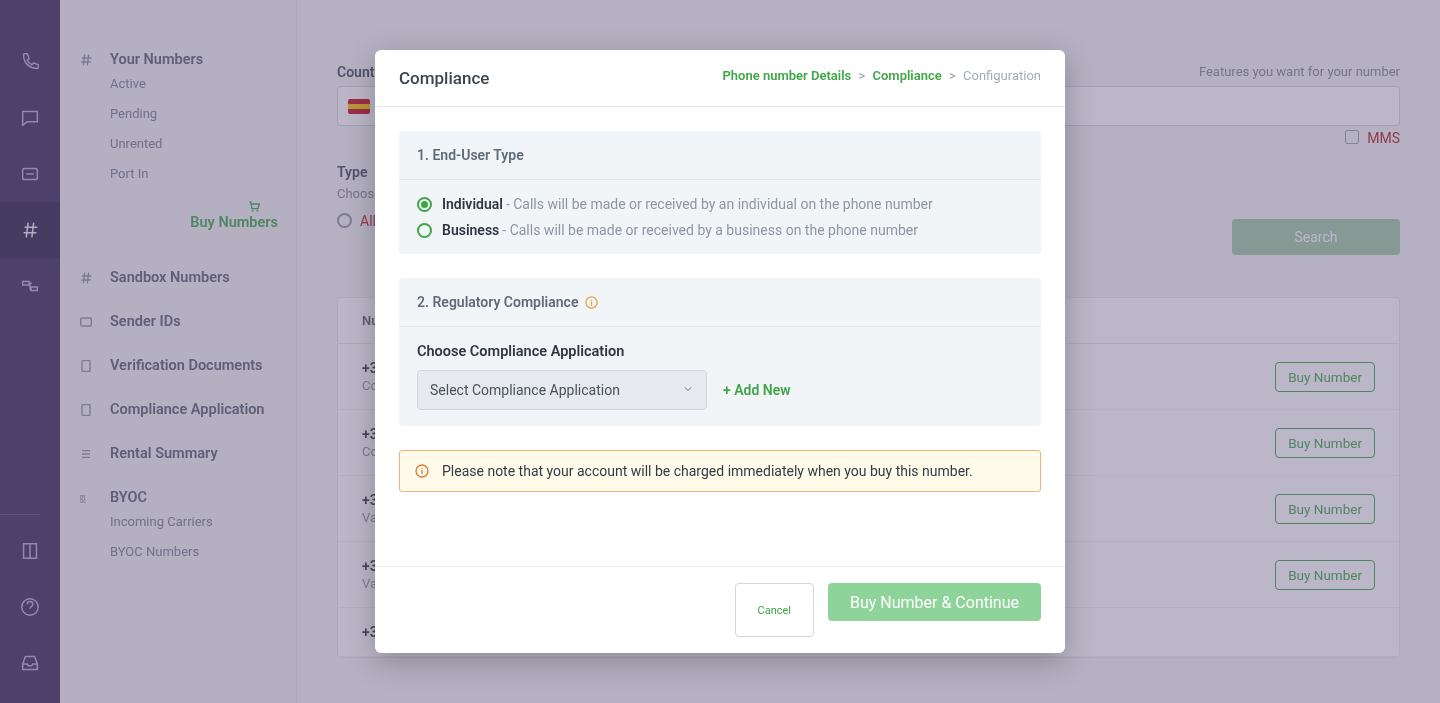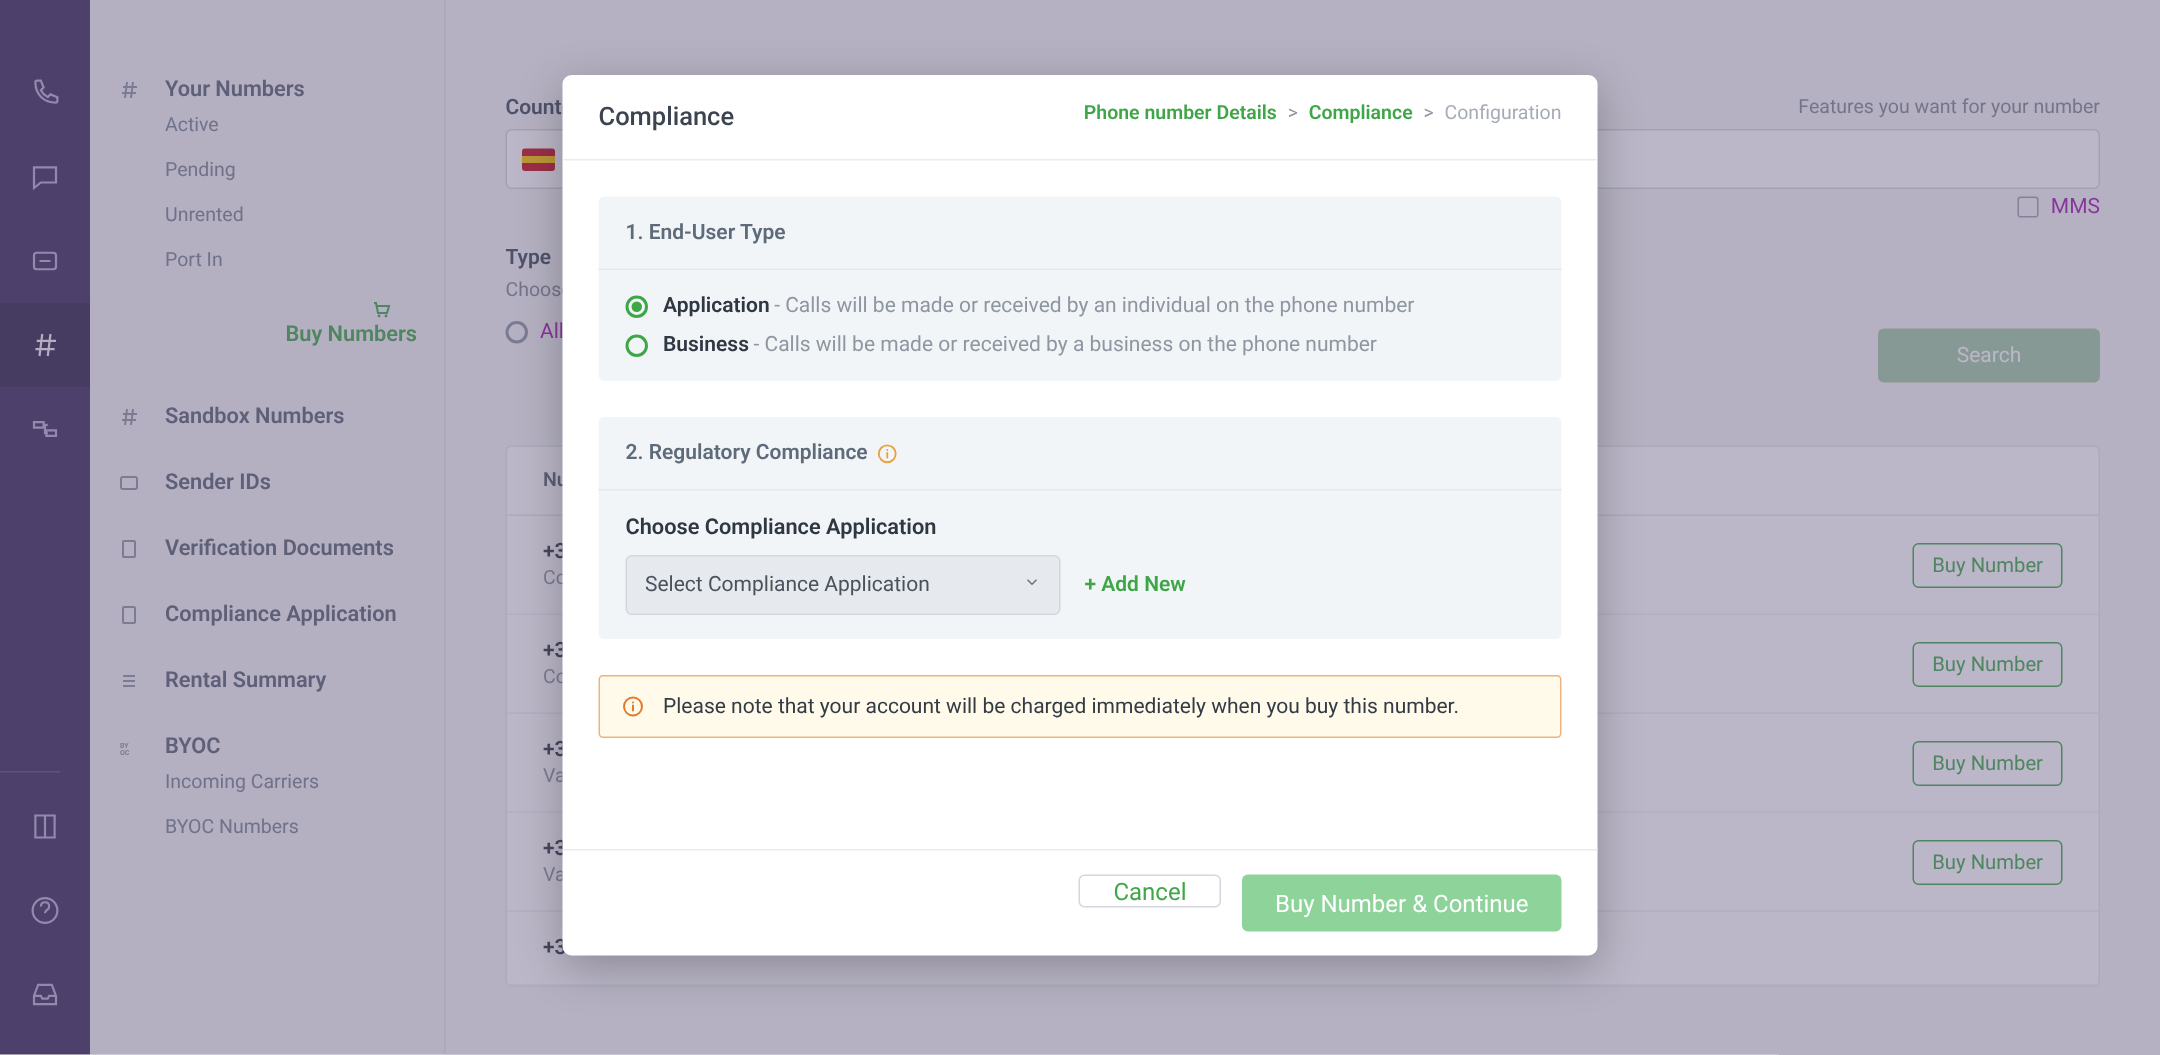--- a/index.html
+++ b/index.html
@@ -54,23 +54,23 @@
     .country-sel {
       width: 300px; height: 40px; border:1px solid #d3d7dd; border-radius:4px;
       display:flex; align-items:center; padding:0 10px; font-size:14px; color:#545b66; background:#fff;
     }
     .country-sel .flag { width:22px; height:15px; background:linear-gradient(#c60b1e 33%, #ffc400 33% 66%, #c60b1e 66%); margin-right:8px; border-radius:2px; }
     .search-box { flex:1; margin-left: 20px; }
     .search-input { width: 100%; height: 40px; border:1px solid #d3d7dd; border-radius:4px; padding:0 12px; font-size:14px; background:#fff; }
     .search-input::placeholder{ color:#a5abb5; }
     .feature-label { float:right; text-align:right; font-size:13px; color:#808893;}
     .type-row { margin-top: 18px;}
-    .type-radio { display:inline-flex; align-items:center; margin-right:60px; font-size:14px; color:#a21caf;}
+    .type-radio { display:inline-flex; align-items:flex-start; margin-right:60px; font-size:14px; color:#b91c1c;}
     .type-radio .ring { width:15px; height:15px; border:2px solid #8d94a1; border-radius:50%; margin-right:8px; }
-    .search-btn { float:right; background:#a1c9a4; color:#fff; width:148px; height:36px; border:none; border-radius:4px; font-size:14px; margin-top: 6px;}
+    .search-btn { float:right; background:#a1c9a4; color:#fff; width:168px; height:36px; border:none; border-radius:4px; font-size:14px; margin-top: 6px;}
 
     .table { margin-top: 42px; background:#fff; border:1px solid #e5e8ec; border-radius:4px; }
     .thead { display:flex; height:46px; align-items:center; padding:0 24px; font-size:13px; color:#5a6270; font-weight:600; border-bottom:1px solid #e5e8ec;}
     .th-num { width: 330px; }
     .th-fee { flex:1; }
     .trow { display:flex; align-items:center; padding: 16px 24px; border-bottom:1px solid #eef0f3;}
     .trow .num { width:330px; }
     .trow .num .p1 { font-size:14px; font-weight:600; color:#2f3742;}
     .trow .num .p2 { font-size:13px; color:#8e96a1; margin-top:2px;}
     .trow .fee { flex:1; font-size:14px; color:#5a6270;}
@@ -111,21 +111,21 @@
     .add-new { color:#3fa648; font-weight:600; font-size:14px; }
     .notice {
       border:1px solid #f0b37e; background:#fffae9; border-radius:3px;
       display:flex; align-items:center; padding: 12px 14px; font-size:14px; color:#333b45;
     }
     .notice .ic { margin-right:12px; display:inline-flex;}
     .modal-footer {
       display:flex; justify-content:flex-end; gap:14px;
       padding: 16px 24px; border-top:1px solid #e8ebef; margin-top: 50px;
     }
-    .btn-cancel { border:1px solid #d3d7dd; background:#fff; color:#3fa648; height:22px; padding:0 22px; border-radius:4px; font-size:16px;}
+    .btn-cancel { border:1px solid #d3d7dd; background:#fff; color:#3fa648; height:54px; padding:0 22px; border-radius:4px; font-size:11px;}
     .btn-primary { background:#8ed49a; color:#fff; height:38px; padding:0 22px; border-radius:4px; font-size:16px; border:none;}
     button { font-family: inherit; cursor:pointer; }
   </style>
 </head>
 <body>
 
 <nav class="vrail">
   <div class="icon">
       <svg viewBox="0 0 24 24">
         <path d="M5 4c0-1 1-1 1-1h3l2 5-2 2c1 2 3 4 5 5l2-2 5 2v3c0 1-1 1-1 1-9 0-15-6-15-15z"></path>
@@ -352,21 +352,21 @@
         <span class="c-sep">&gt;</span>
         <span class="c-dim">Configuration</span>
       </div>
     </div>
     <div class="modal-body">
       <div class="card">
         <div class="card-h">1. End-User Type</div>
         <div class="card-b">
           <div class="radio-row">
             <span class="radio-ring selected"></span>
-            <span class="r-label">Application</span>
+            <span class="r-label">Individual</span>
             <span class="r-desc"> - Calls will be made or received by an individual on the phone number</span>
           </div>
           <div class="radio-row">
             <span class="radio-ring"></span>
             <span class="r-label">Business</span>
             <span class="r-desc"> - Calls will be made or received by a business on the phone number</span>
           </div>
         </div>
       </div>
 

